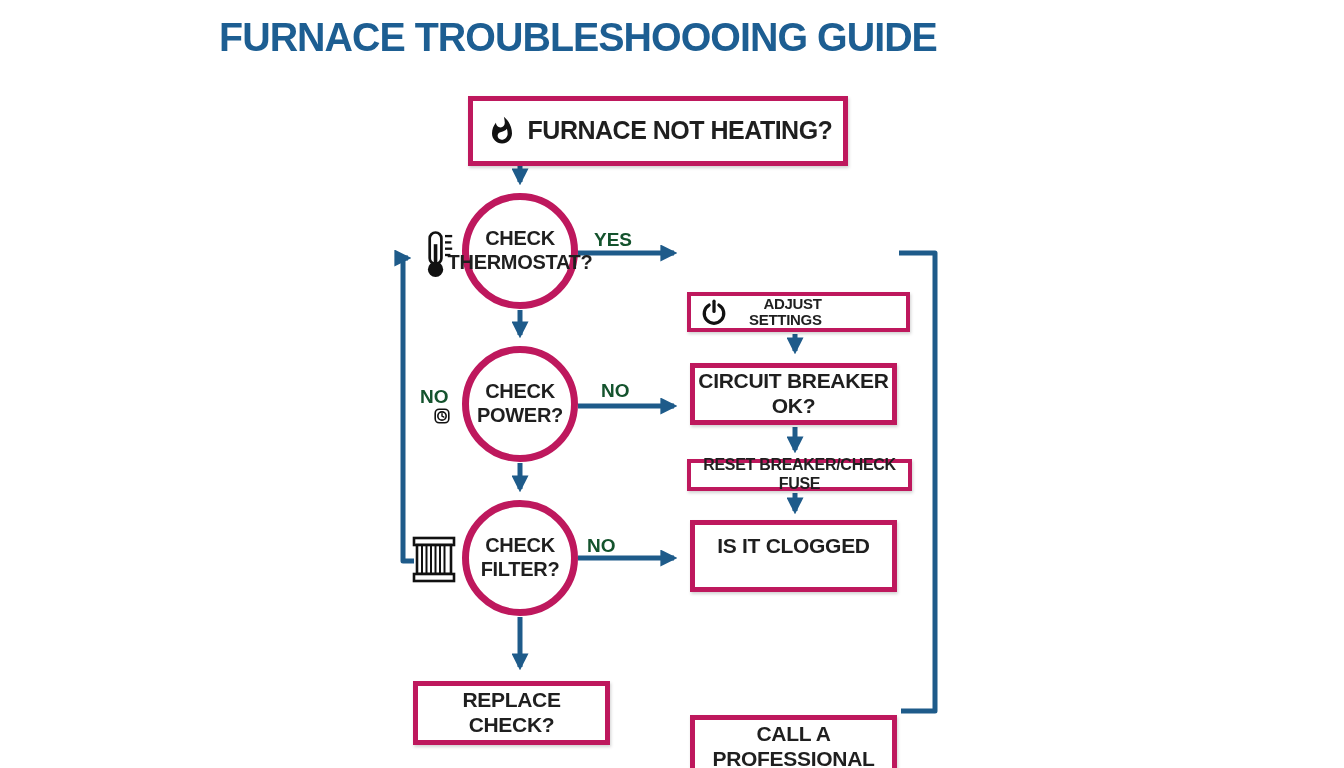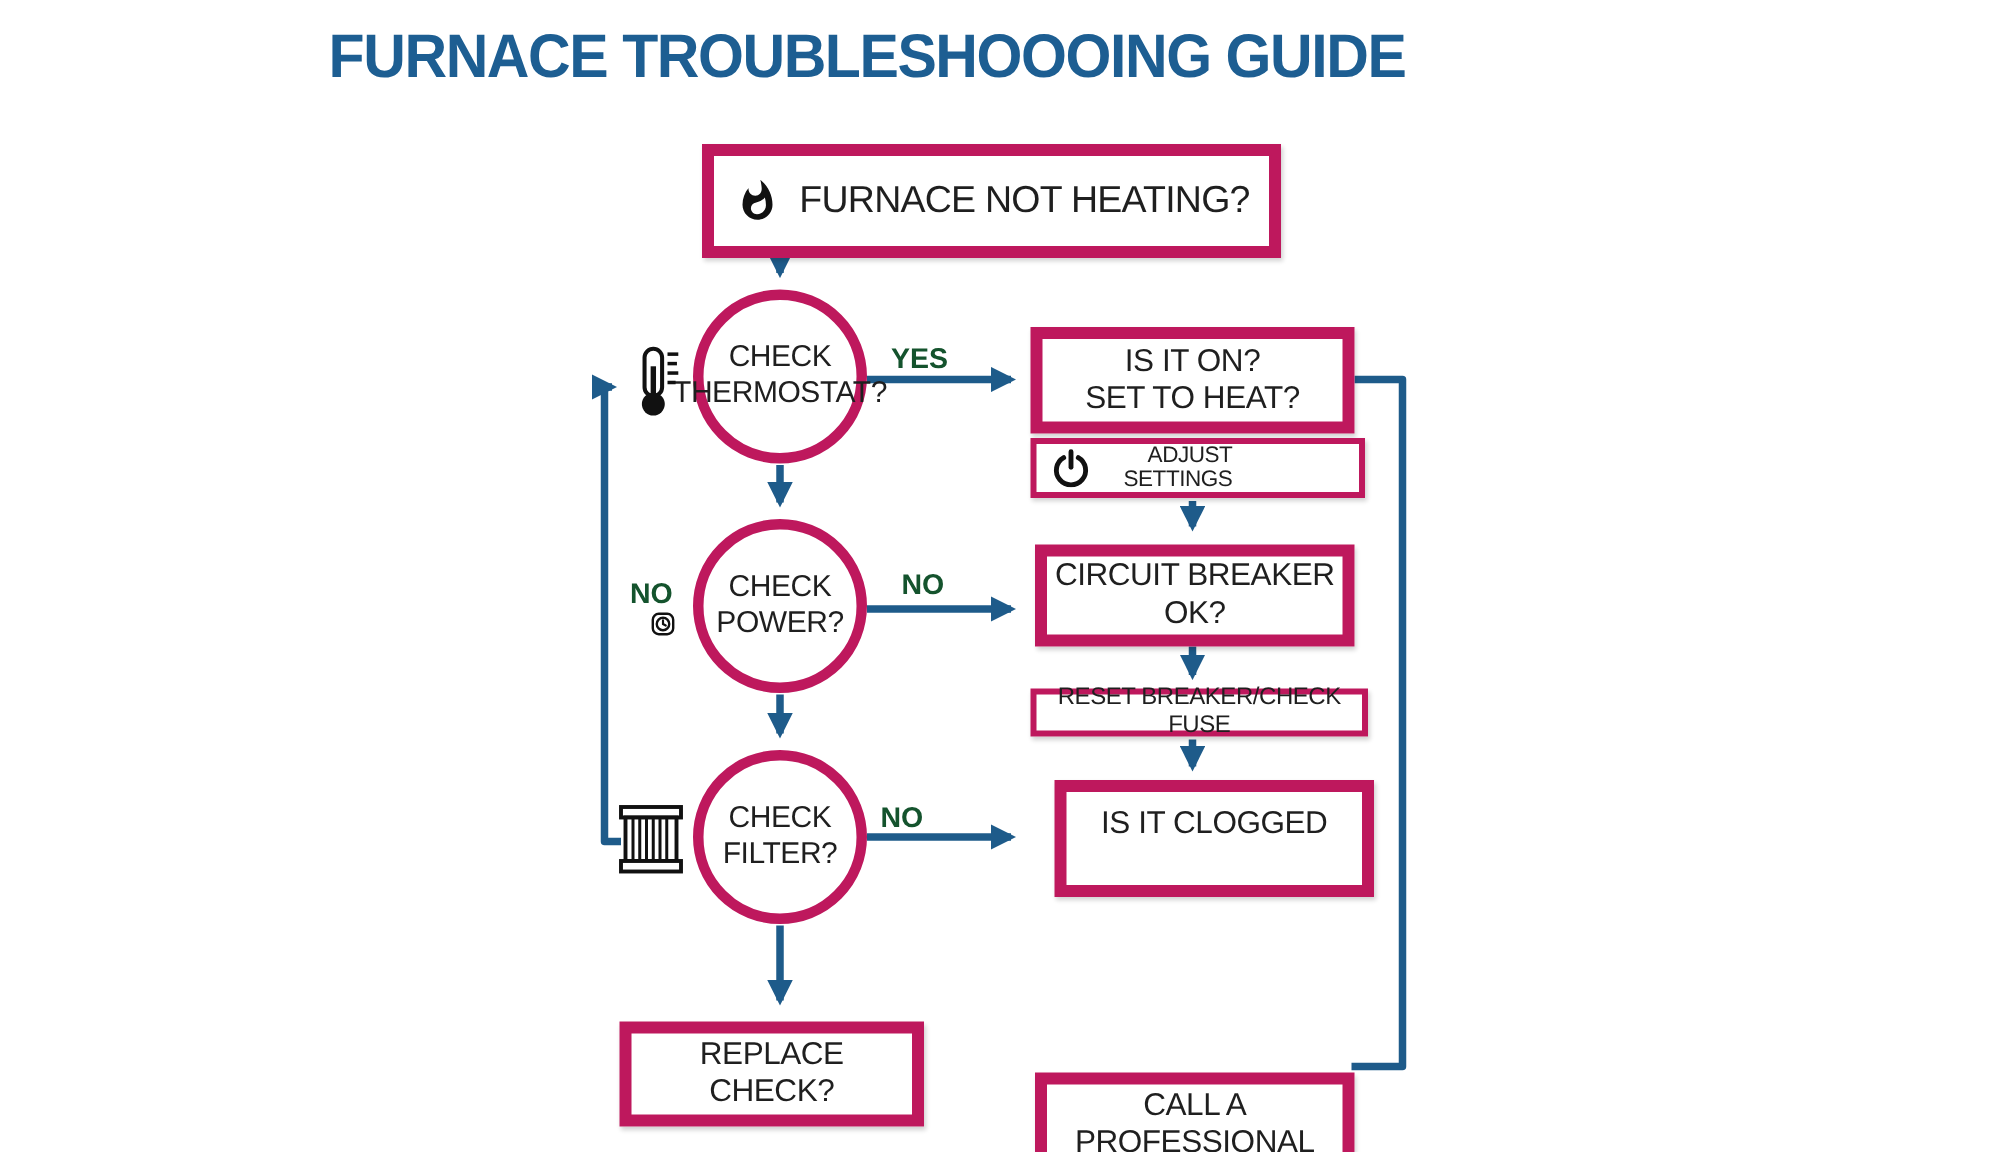--- a/index.html
+++ b/index.html
@@ -6,41 +6,41 @@
   .canvas{
     position:relative;width:1156px;height:768px;background:#ffffff;overflow:hidden;
     font-family:"Liberation Sans", sans-serif;color:#1f1f1f;
   }
   .page-title{
     position:absolute;top:14px;left:0;width:100%;text-align:center;
     font-size:41px;font-weight:bold;color:#1d5e92;letter-spacing:-1px;
     transform:scaleX(.96);transform-origin:center;white-space:nowrap;
   }
   .node{
-    position:absolute;background:#ffffff;border:8px solid #be185d;
+    position:absolute;background:#ffffff;border:5px solid #be185d;
     display:flex;align-items:center;justify-content:center;text-align:center;
-    font-weight:normal;color:#1f1f1f;box-shadow:1px 2px 3px rgba(0,0,0,.18);
+    font-weight:bold;color:#1f1f1f;box-shadow:1px 2px 3px rgba(0,0,0,.18);
   }
   .node .lbl{white-space:pre-line;line-height:1.18;letter-spacing:-0.3px;}
   .circle{
     border-radius:50%;border-width:7px;box-shadow:none;
   }
   .start-box{left:468px;top:96px;width:370px;height:60px;justify-content:flex-start;}
   .start-box .lbl{flex:1;text-align:center;font-size:25px;letter-spacing:-0.5px;}
   .start-box .icon-flame{margin-left:14px;flex:0 0 auto;}
   .circle-thermostat{left:462px;top:193px;width:102px;height:102px;font-size:20px;}
   .circle-power{left:462px;top:346px;width:102px;height:102px;font-size:20px;}
   .circle-filter{left:462px;top:500px;width:102px;height:102px;font-size:20px;}
   .box-isiton{left:687px;top:218px;width:200px;height:55px;font-size:21px;}
   .box-adjust{left:687px;top:292px;width:215px;height:32px;border-width:4px;justify-content:flex-start;}
   .box-adjust .lbl{font-size:15px;text-align:right;margin-left:22px;line-height:1.1;}
   .box-adjust .icon-power{margin-left:10px;flex:0 0 auto;}
   .box-breaker{left:690px;top:363px;width:197px;height:52px;font-size:21px;}
   .box-reset{left:687px;top:459px;width:217px;height:24px;border-width:4px;font-size:16px;letter-spacing:-0.4px;}
-  .box-clogged{left:690px;top:520px;width:197px;height:62px;align-items:flex-start;font-size:21px;margin-left:13px;}
+  .box-clogged{left:690px;top:520px;width:197px;height:62px;align-items:flex-start;font-size:21px;}
   .box-clogged .lbl{margin-top:9px;}
   .box-replace{left:413px;top:681px;width:187px;height:54px;font-size:21px;}
   .box-call{left:690px;top:715px;width:197px;height:54px;font-size:21px;}
   .edge-label{
     position:absolute;font-size:19px;font-weight:bold;color:#14532d;letter-spacing:0;
   }
   .lbl-yes{left:594px;top:229px;}
   .lbl-no-power{left:601px;top:380px;}
   .lbl-no-filter{left:587px;top:535px;}
   .lbl-no-loop{left:420px;top:386px;}
@@ -93,24 +93,20 @@
   </div>
   <div class="node circle circle-power">
     <span class="lbl">CHECK
 POWER?</span>
   </div>
   <div class="node circle circle-filter">
     <span class="lbl">CHECK
 FILTER?</span>
   </div>
 
-  <div class="node box-isiton">
-    <span class="lbl">IS IT ON?
-SET TO HEAT?</span>
-  </div>
 
   <div class="node box-adjust">
     <svg class="icon-power" width="26" height="26" viewBox="0 0 24 24">
       <path fill="none" stroke="#111111" stroke-width="3" stroke-linecap="round" d="M7.5 5.6 A9 9 0 1 0 16.5 5.6"></path>
       <line x1="12" y1="2" x2="12" y2="11.5" stroke="#111111" stroke-width="3" stroke-linecap="round"></line>
     </svg>
     <span class="lbl">ADJUST
 SETTINGS</span>
   </div>
 

